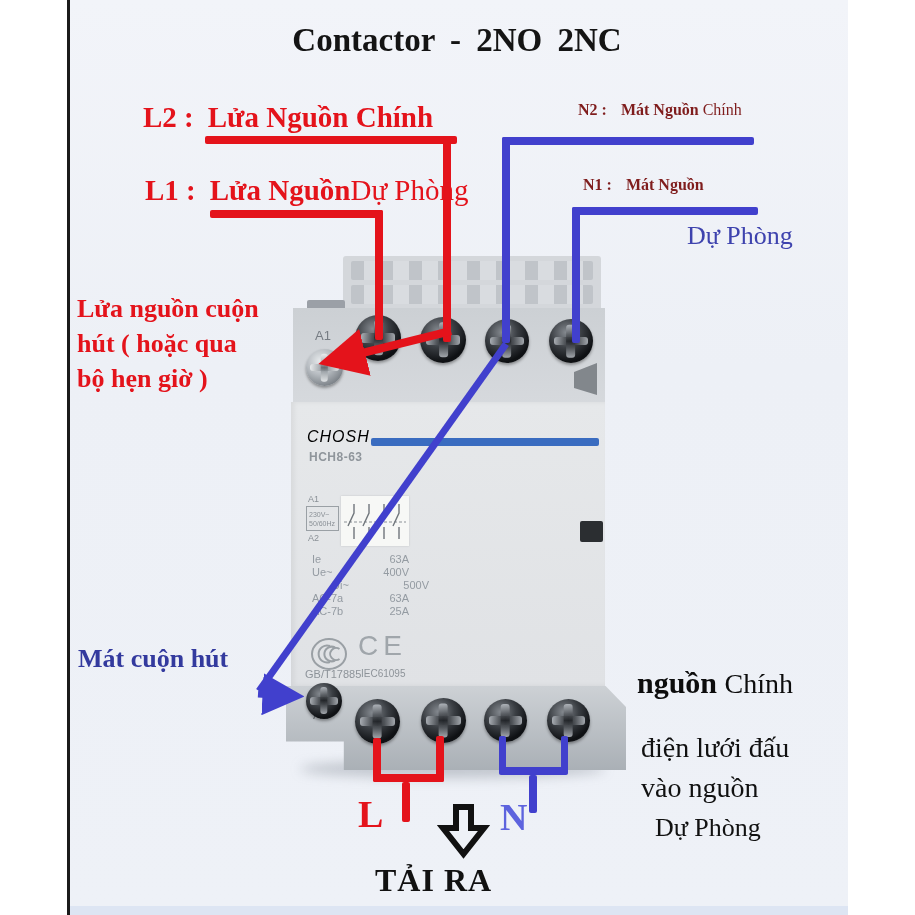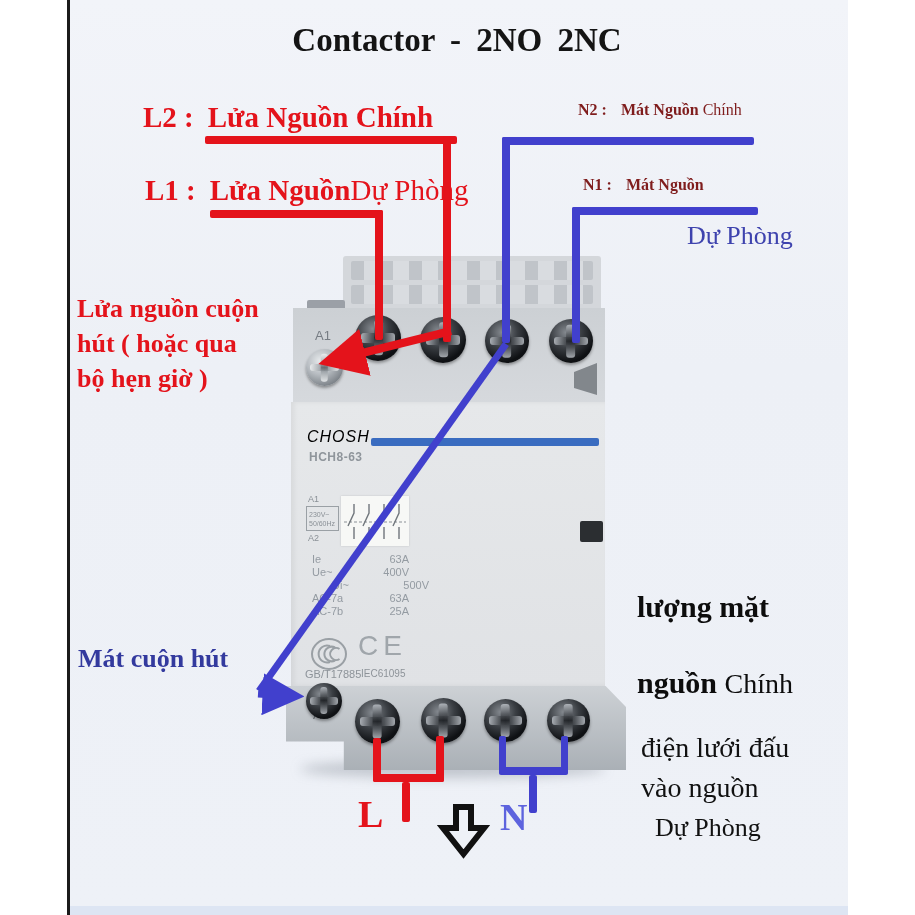--- a/index.html
+++ b/index.html
@@ -221,26 +221,27 @@
   <div id="label-n1-line2" class="abs">Dự Phòng</div>
 
   <div id="note-coil-neutral" class="abs">Mát cuộn hút</div>
   <div id="note-coil-live" class="abs">
     <span>Lửa nguồn cuộn</span><br>
     <span>hút ( hoặc qua</span><br>
     <span>bộ hẹn giờ )</span>
   </div>
   <div id="note-solar" class="abs">
     <br>
-    <span>lượng mặt</span><br>
+    <br>
     <br>
     <span>nguồn</span> <span class="light">Chính</span>
   </div>
   <div id="note-grid" class="abs">
     <span>điện lưới đấu</span><br>
     <span>vào nguồn</span>
     <span id="note-grid-line3">Dự Phòng</span>
   </div>
 
   <div id="out-l-letter" class="abs">L</div>
   <div id="out-n-letter" class="abs">N</div>
+  <div id="out-load-label" class="abs">TẢI RA</div>
 
 </div>
 
 </body></html>

